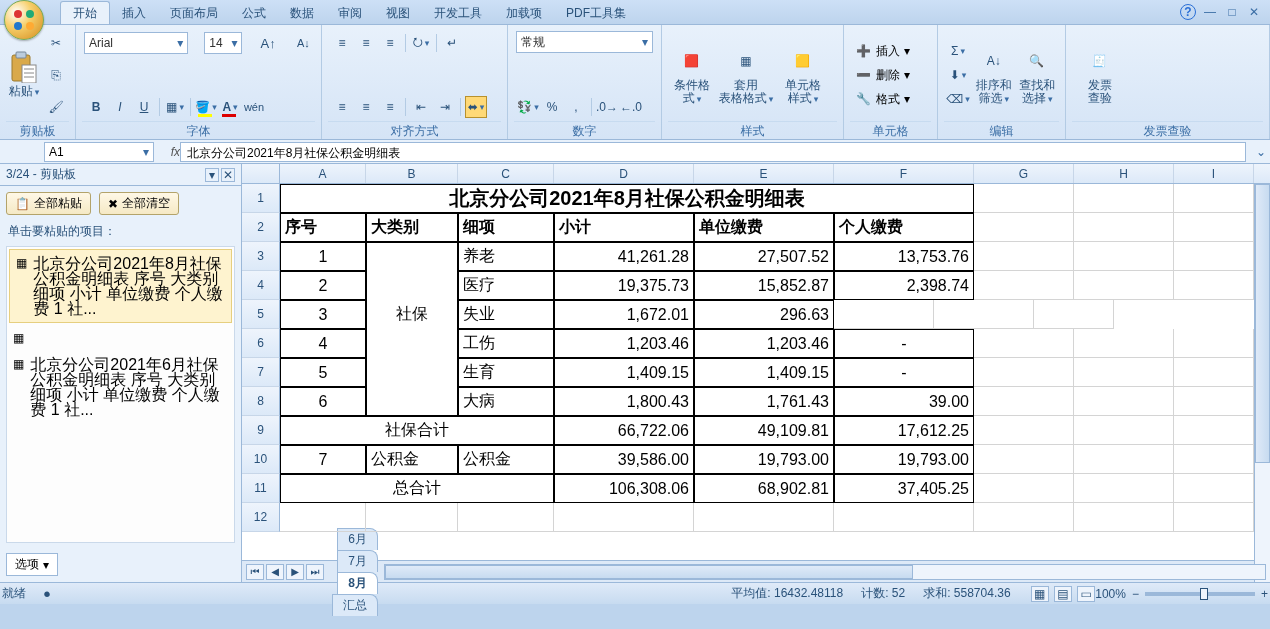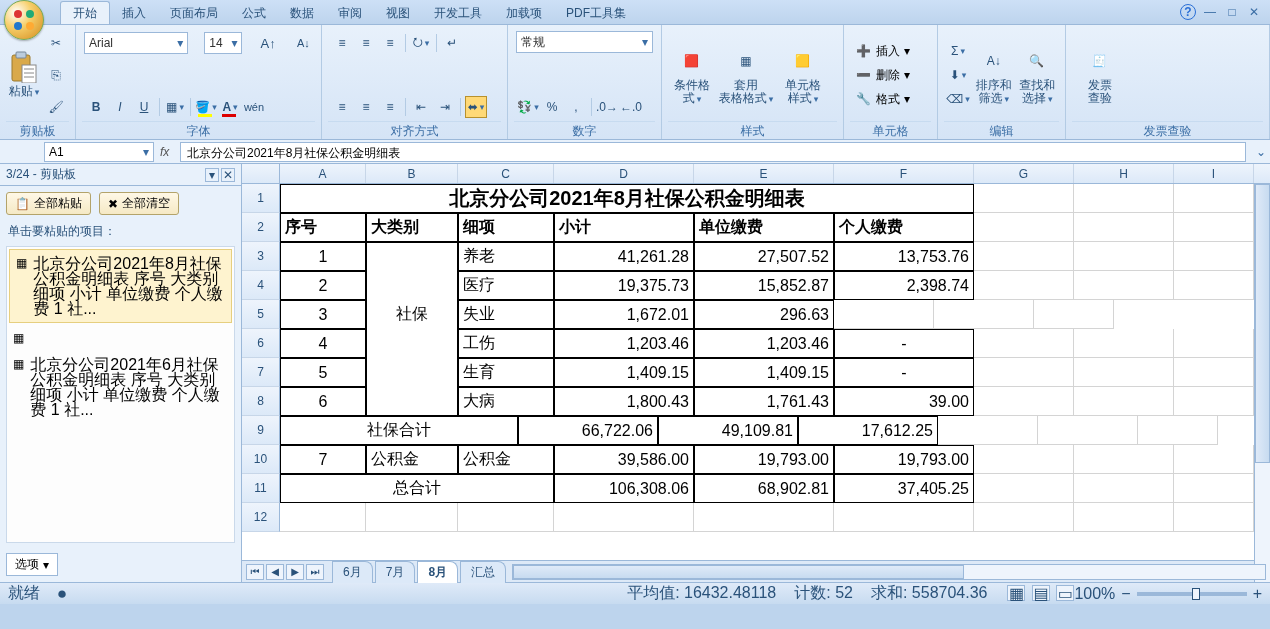--- a/index.html
+++ b/index.html
@@ -27,21 +27,21 @@
 .vcol{display:flex;flex-direction:column;justify-content:space-between; padding:2px 2px;}
 .hrow{display:flex; align-items:center;}
 .smbtn{ width:22px;height:22px; display:inline-flex; align-items:center; justify-content:center; margin:1px; color:#2a527a;}
 .sel{ height:22px; border:1px solid #9bb8d9; background:#fff; display:flex; align-items:center; padding:0 4px; color:#333;}
 .sel .dd{margin-left:auto; color:#3b6ea5;}
 
 
 .fbar{ height:24px; background:#e8f1fb; border-bottom:1px solid #9bb8d9; display:flex; align-items:center;}
 .namebox{ width:110px; height:20px; margin:0 6px 0 44px; border:1px solid #9bb8d9; background:#fff; display:flex; align-items:center; padding:0 4px;}
 .namebox .dd{margin-left:auto; color:#3b6ea5;}
-.fx{ width:20px; text-align:left; font-style:italic; color:#555;}
+.fx{ width:20px; text-align:right; font-style:italic; color:#555;}
 .fcontent{ flex:1; height:20px; border:1px solid #9bb8d9; background:#fff; padding:2px 6px; margin-right:6px;}
 
 
 .middle{ display:flex; height:418px; }
 .clip-pane{ width:242px; background:#e8f1fb; border-right:1px solid #9bb8d9; display:flex; flex-direction:column;}
 .clip-head{ height:22px; border-bottom:1px solid #9bb8d9; display:flex; align-items:center; padding:0 6px; color:#2a527a;}
 .clip-head .xbtn{margin-left:auto; display:flex; gap:2px;}
 .clip-tools{ padding:6px; display:flex; gap:8px;}
 .pillbtn{ border:1px solid #b3a36a; background:linear-gradient(#fff8e6,#f5e9c5); padding:2px 8px; border-radius:3px; font-size:12px; display:flex; align-items:center; gap:4px;}
 .clip-hint{ padding:2px 8px; color:#2a527a;}
@@ -68,31 +68,31 @@
 .ctr{ justify-content:center;}
 
 .datacell{ border:1px solid #000; }
 
 .cA{width:86px;} .cB{width:92px;} .cC{width:96px;} .cD{width:140px;} .cE{width:140px;} .cF{width:140px;} .cG{width:100px;} .cH{width:100px;} .cI{width:80px;}
 
 
 .sheet-tabbar{ height:22px; border-top:1px solid #9bb8d9; background:#dde9f7; display:flex; align-items:center;}
 .navbtns{ display:flex; margin-left:4px;}
 .navbtns span{ width:18px; height:16px; border:1px solid #9bb8d9; background:#eef4fc; margin-right:2px; display:flex; align-items:center; justify-content:center; font-size:10px; color:#2a527a;}
-.stabs{ display:flex; margin-left:6px; align-items:flex-end;}
+.stabs{ display:flex; margin-left:6px; align-items:flex-end;flex-direction:column;}
 .stab{ padding:2px 10px; border:1px solid #9bb8d9; border-bottom:none; background:#dce9f8; margin-right:2px; font-size:12px; color:#2a527a; border-radius:0 8px 0 0;}
 .stab.active{ background:#fff; font-weight:bold;}
 .hsb{ flex:1; margin:0 4px; height:16px; background:#eef4fc; border:1px solid #9bb8d9; position:relative;}
 .hsb .thumb{ position:absolute; left:0; top:0; bottom:0; width:60%; background:linear-gradient(#dfeaf8,#c7dbf0); border:1px solid #9bb8d9;}
 
 .vsb{ position:absolute; right:0; top:20px; bottom:0; width:16px; background:#eef4fc; border-left:1px solid #9bb8d9;}
 .vsb .thumb{ position:absolute; left:0; right:0; top:0; height:70%; background:linear-gradient(90deg,#dfeaf8,#c7dbf0); border:1px solid #9bb8d9;}
 
 
-.status{ height:22px; background:linear-gradient(#dfeaf8,#c7dbf0); border-top:1px solid #9bb8d9; display:flex; align-items:center; padding:0 8px; font-size:16px; color:#2a527a;}
+.status{ height:22px; background:linear-gradient(#dfeaf8,#c7dbf0); border-top:1px solid #9bb8d9; display:flex; align-items:center; padding:0 2px; font-size:12px; color:#2a527a;}
 .status .sp{ margin-right:18px;}
 .status .zoom{ margin-left:auto; display:flex; align-items:center; gap:6px;}
 .zoom .track{ width:110px; height:4px; background:#9bb8d9; position:relative;}
 .zoom .knob{ position:absolute; left:50%; top:-4px; width:8px; height:12px; background:#eef4fc; border:1px solid #2a527a;}
 .viewbtns span{ width:18px;height:16px; border:1px solid #9bb8d9; display:inline-flex; align-items:center; justify-content:center; margin-left:2px; background:#eef4fc;}
 </style>
 </head>
 <body>
 
 <div class="topbar">
@@ -454,21 +454,21 @@
           <div class="cell cC datacell">大病</div>
           <div class="cell cD num datacell">1,800.43</div>
           <div class="cell cE num datacell">1,761.43</div>
           <div class="cell cF num datacell">39.00</div>
           <div class="cell cG"></div>
           <div class="cell cH"></div>
           <div class="cell cI"></div>
         </div>
         <div class="row ">
           <div class="rh">9</div>
-          <div class="cell ctr datacell" style="width: 238px; font-weight: normal;">社保合计</div>
+          <div class="cell ctr datacell" style="width: 274px; font-weight: normal;">社保合计</div>
           <div class="cell cD num datacell">66,722.06</div>
           <div class="cell cE num datacell">49,109.81</div>
           <div class="cell cF num datacell">17,612.25</div>
           <div class="cell cG"></div>
           <div class="cell cH"></div>
           <div class="cell cI"></div>
         </div>
         <div class="row ">
           <div class="rh">10</div>
           <div class="cell cA ctr datacell">7</div>

